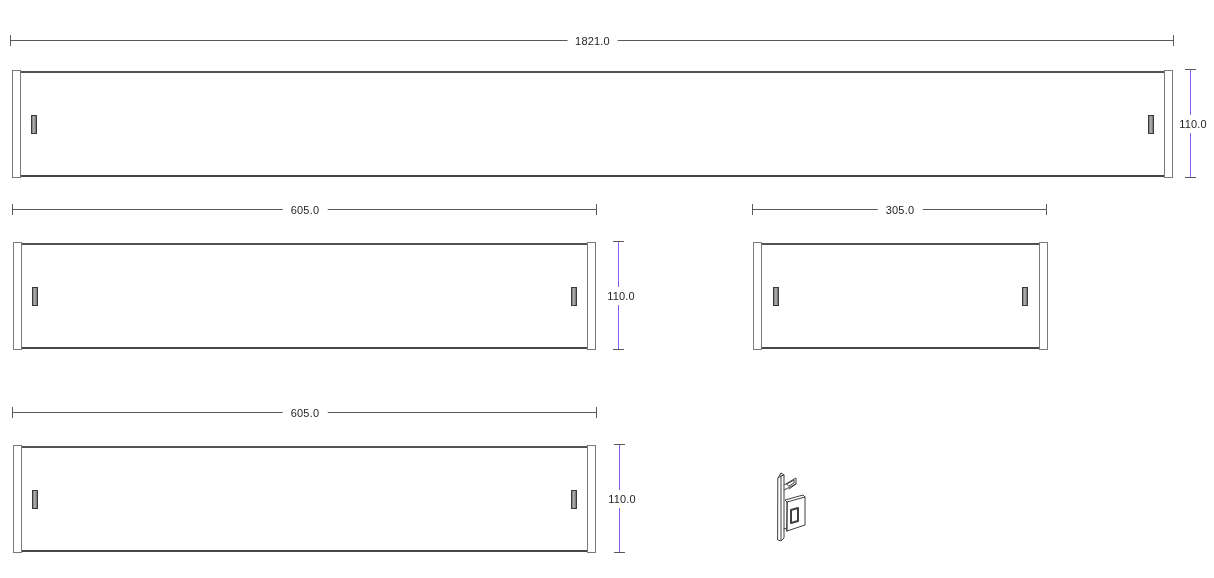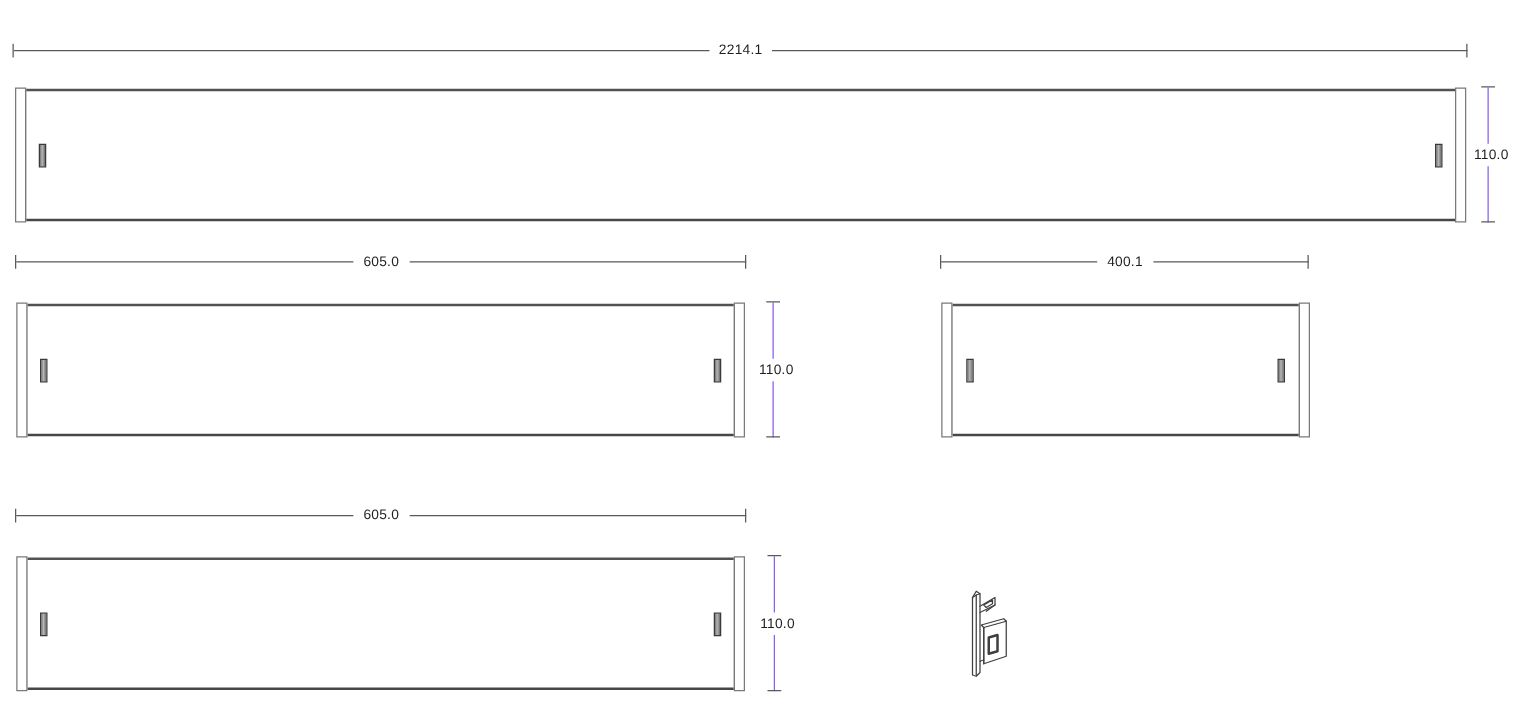--- a/index.html
+++ b/index.html
@@ -56,21 +56,21 @@
   .clip-icon{position:absolute;left:770px;top:468px;width:45px;height:78px;}
 </style>
 </head>
 <body>
 
 <div class="canvas">
 
   <div class="dimh" style="left:11px;top:40px;width:1163px;">
     <span class="tick t-l"></span>
     <span class="tick t-r"></span>
-    <span class="dim-label">2214.1</span>
+    <span class="dim-label">1821.0</span>
   </div>
 
   <div class="panel" style="left:12px;top:70px;width:1161px;height:108px;">
     <div class="body"></div>
     <div class="cap cap-l"></div>
     <div class="cap cap-r"></div>
     <span class="slot slot-l"></span>
     <span class="slot slot-r"></span>
   </div>
 
@@ -96,21 +96,21 @@
 
   <div class="dimv" style="left:618px;top:242px;height:108px;">
     <span class="tick t-t"></span>
     <span class="tick t-b"></span>
     <span class="dim-label-v">110.0</span>
   </div>
 
   <div class="dimh" style="left:753px;top:209px;width:294px;">
     <span class="tick t-l"></span>
     <span class="tick t-r"></span>
-    <span class="dim-label">400.1</span>
+    <span class="dim-label">305.0</span>
   </div>
 
   <div class="panel" style="left:753px;top:242px;width:295px;height:108px;">
     <div class="body"></div>
     <div class="cap cap-l"></div>
     <div class="cap cap-r"></div>
     <span class="slot slot-l" style="left:20px;"></span>
     <span class="slot slot-r" style="right:20px;"></span>
   </div>
 

